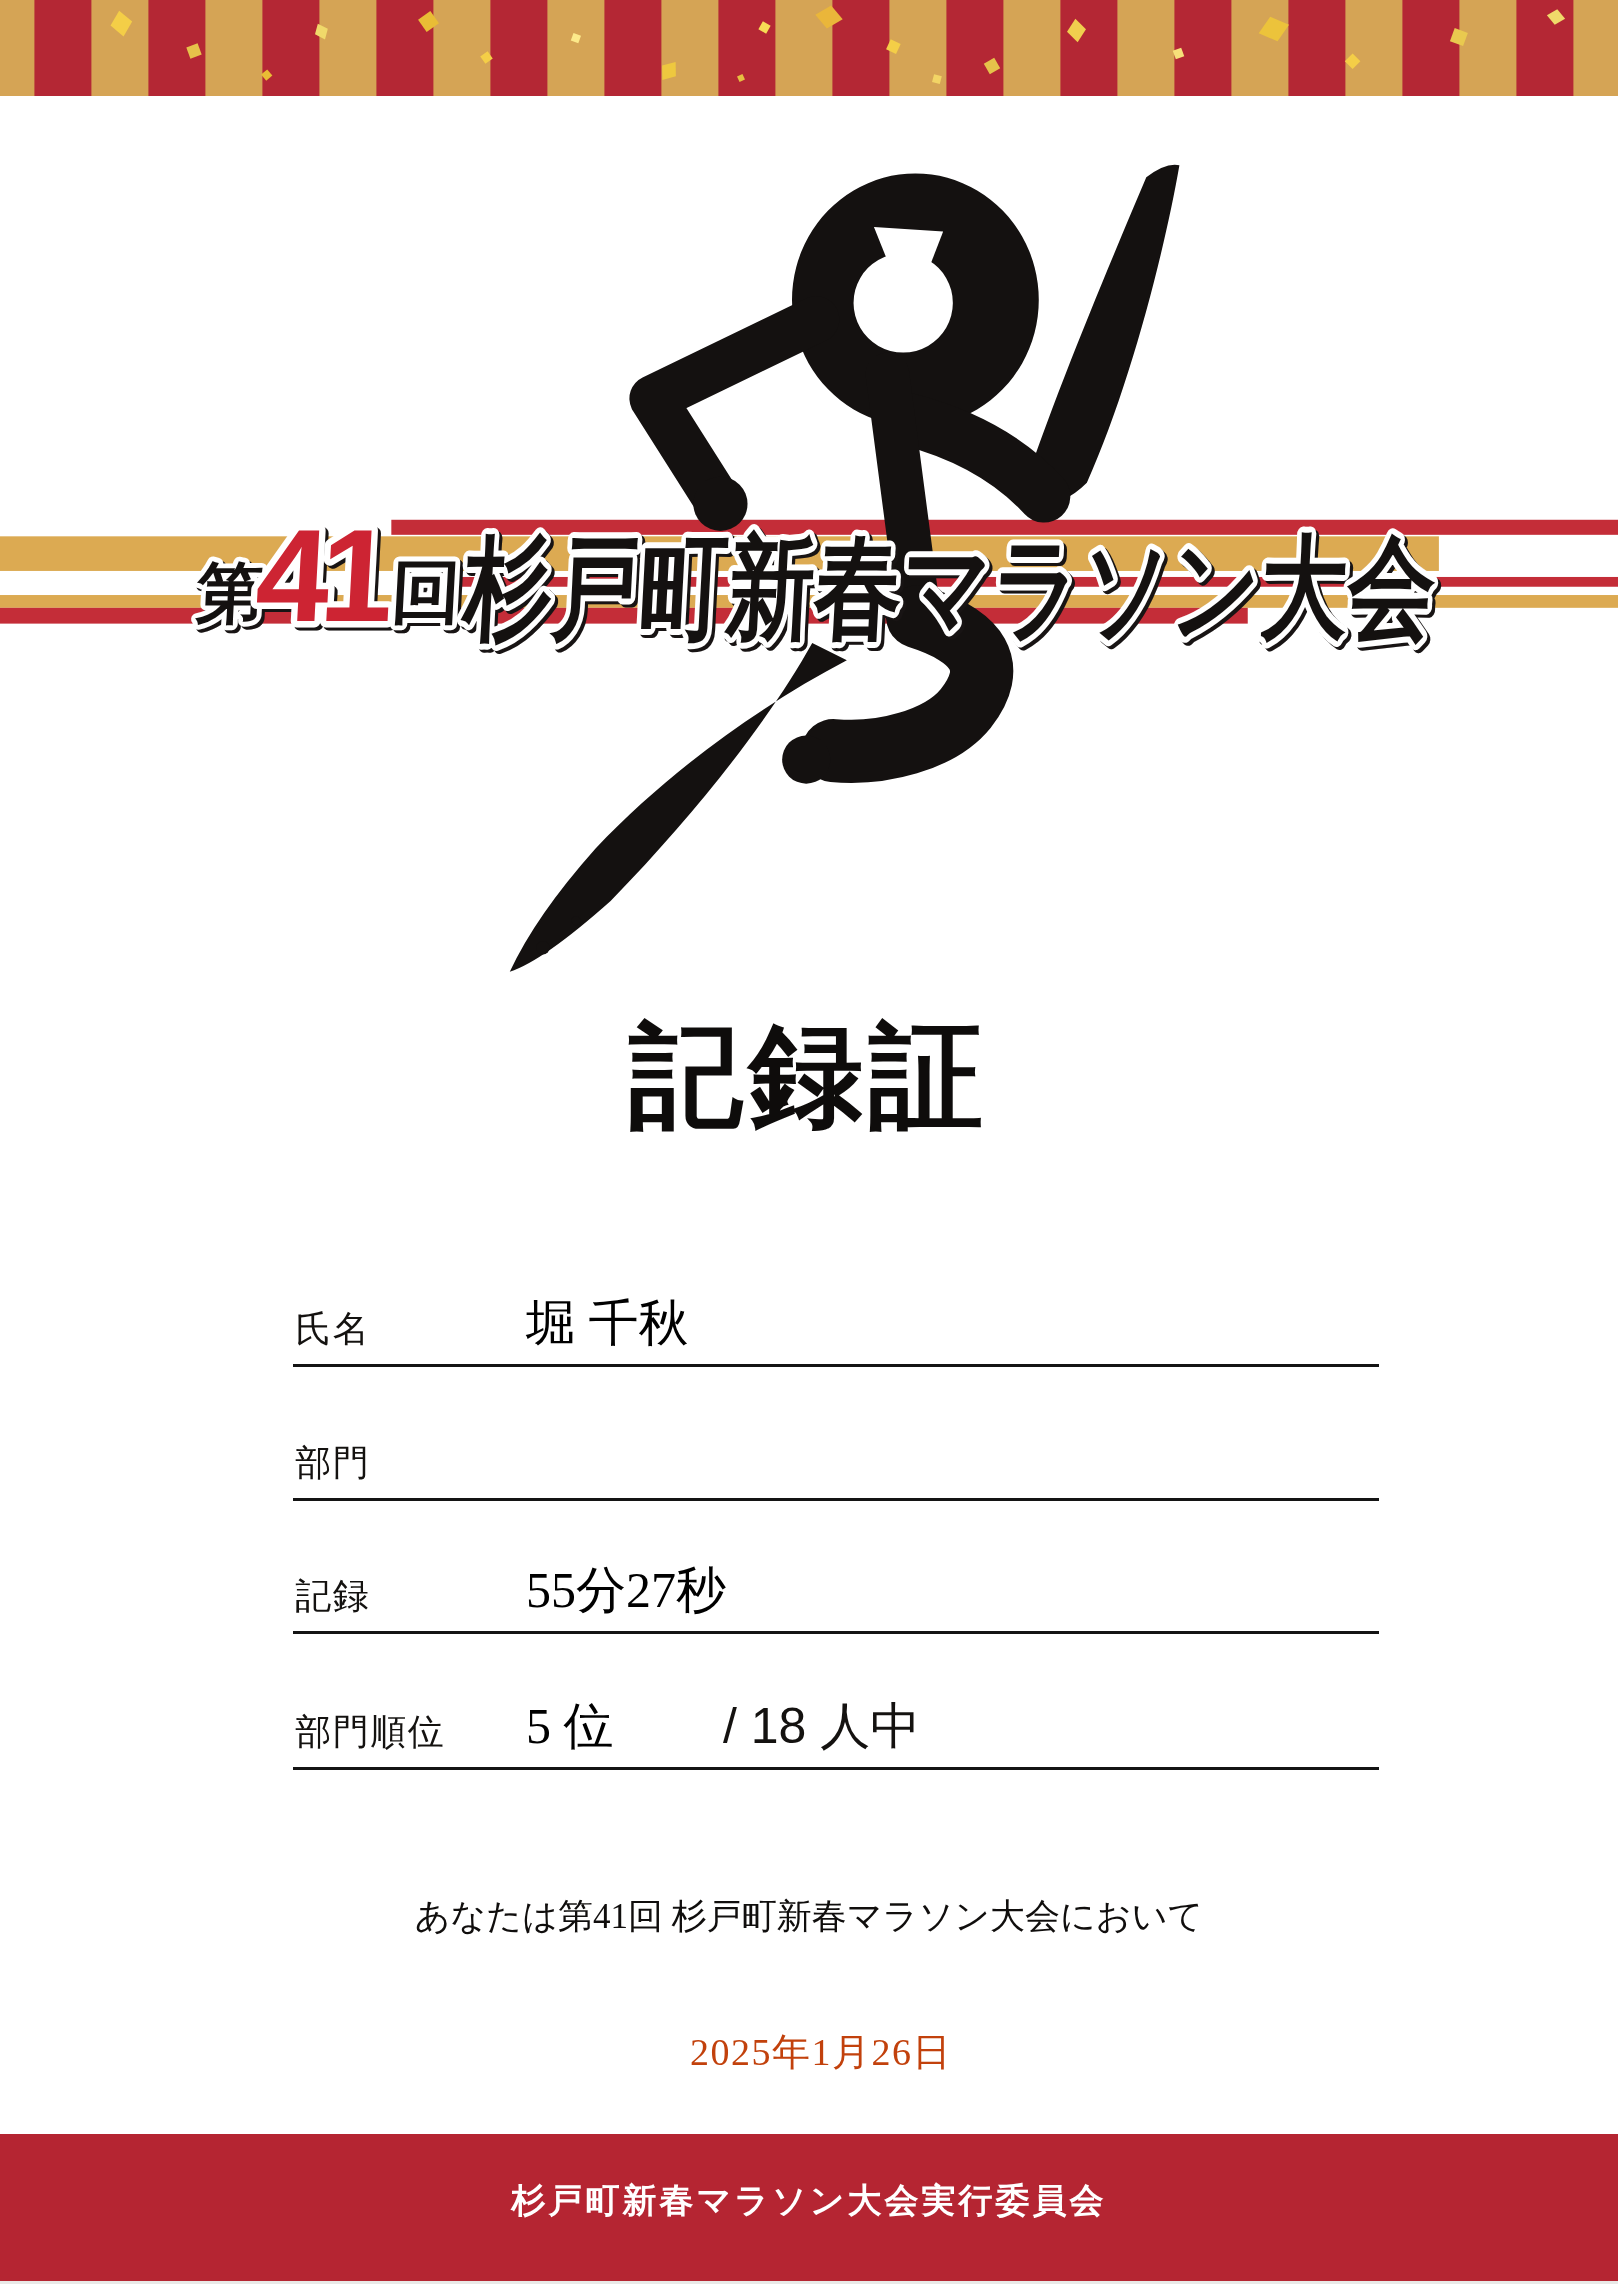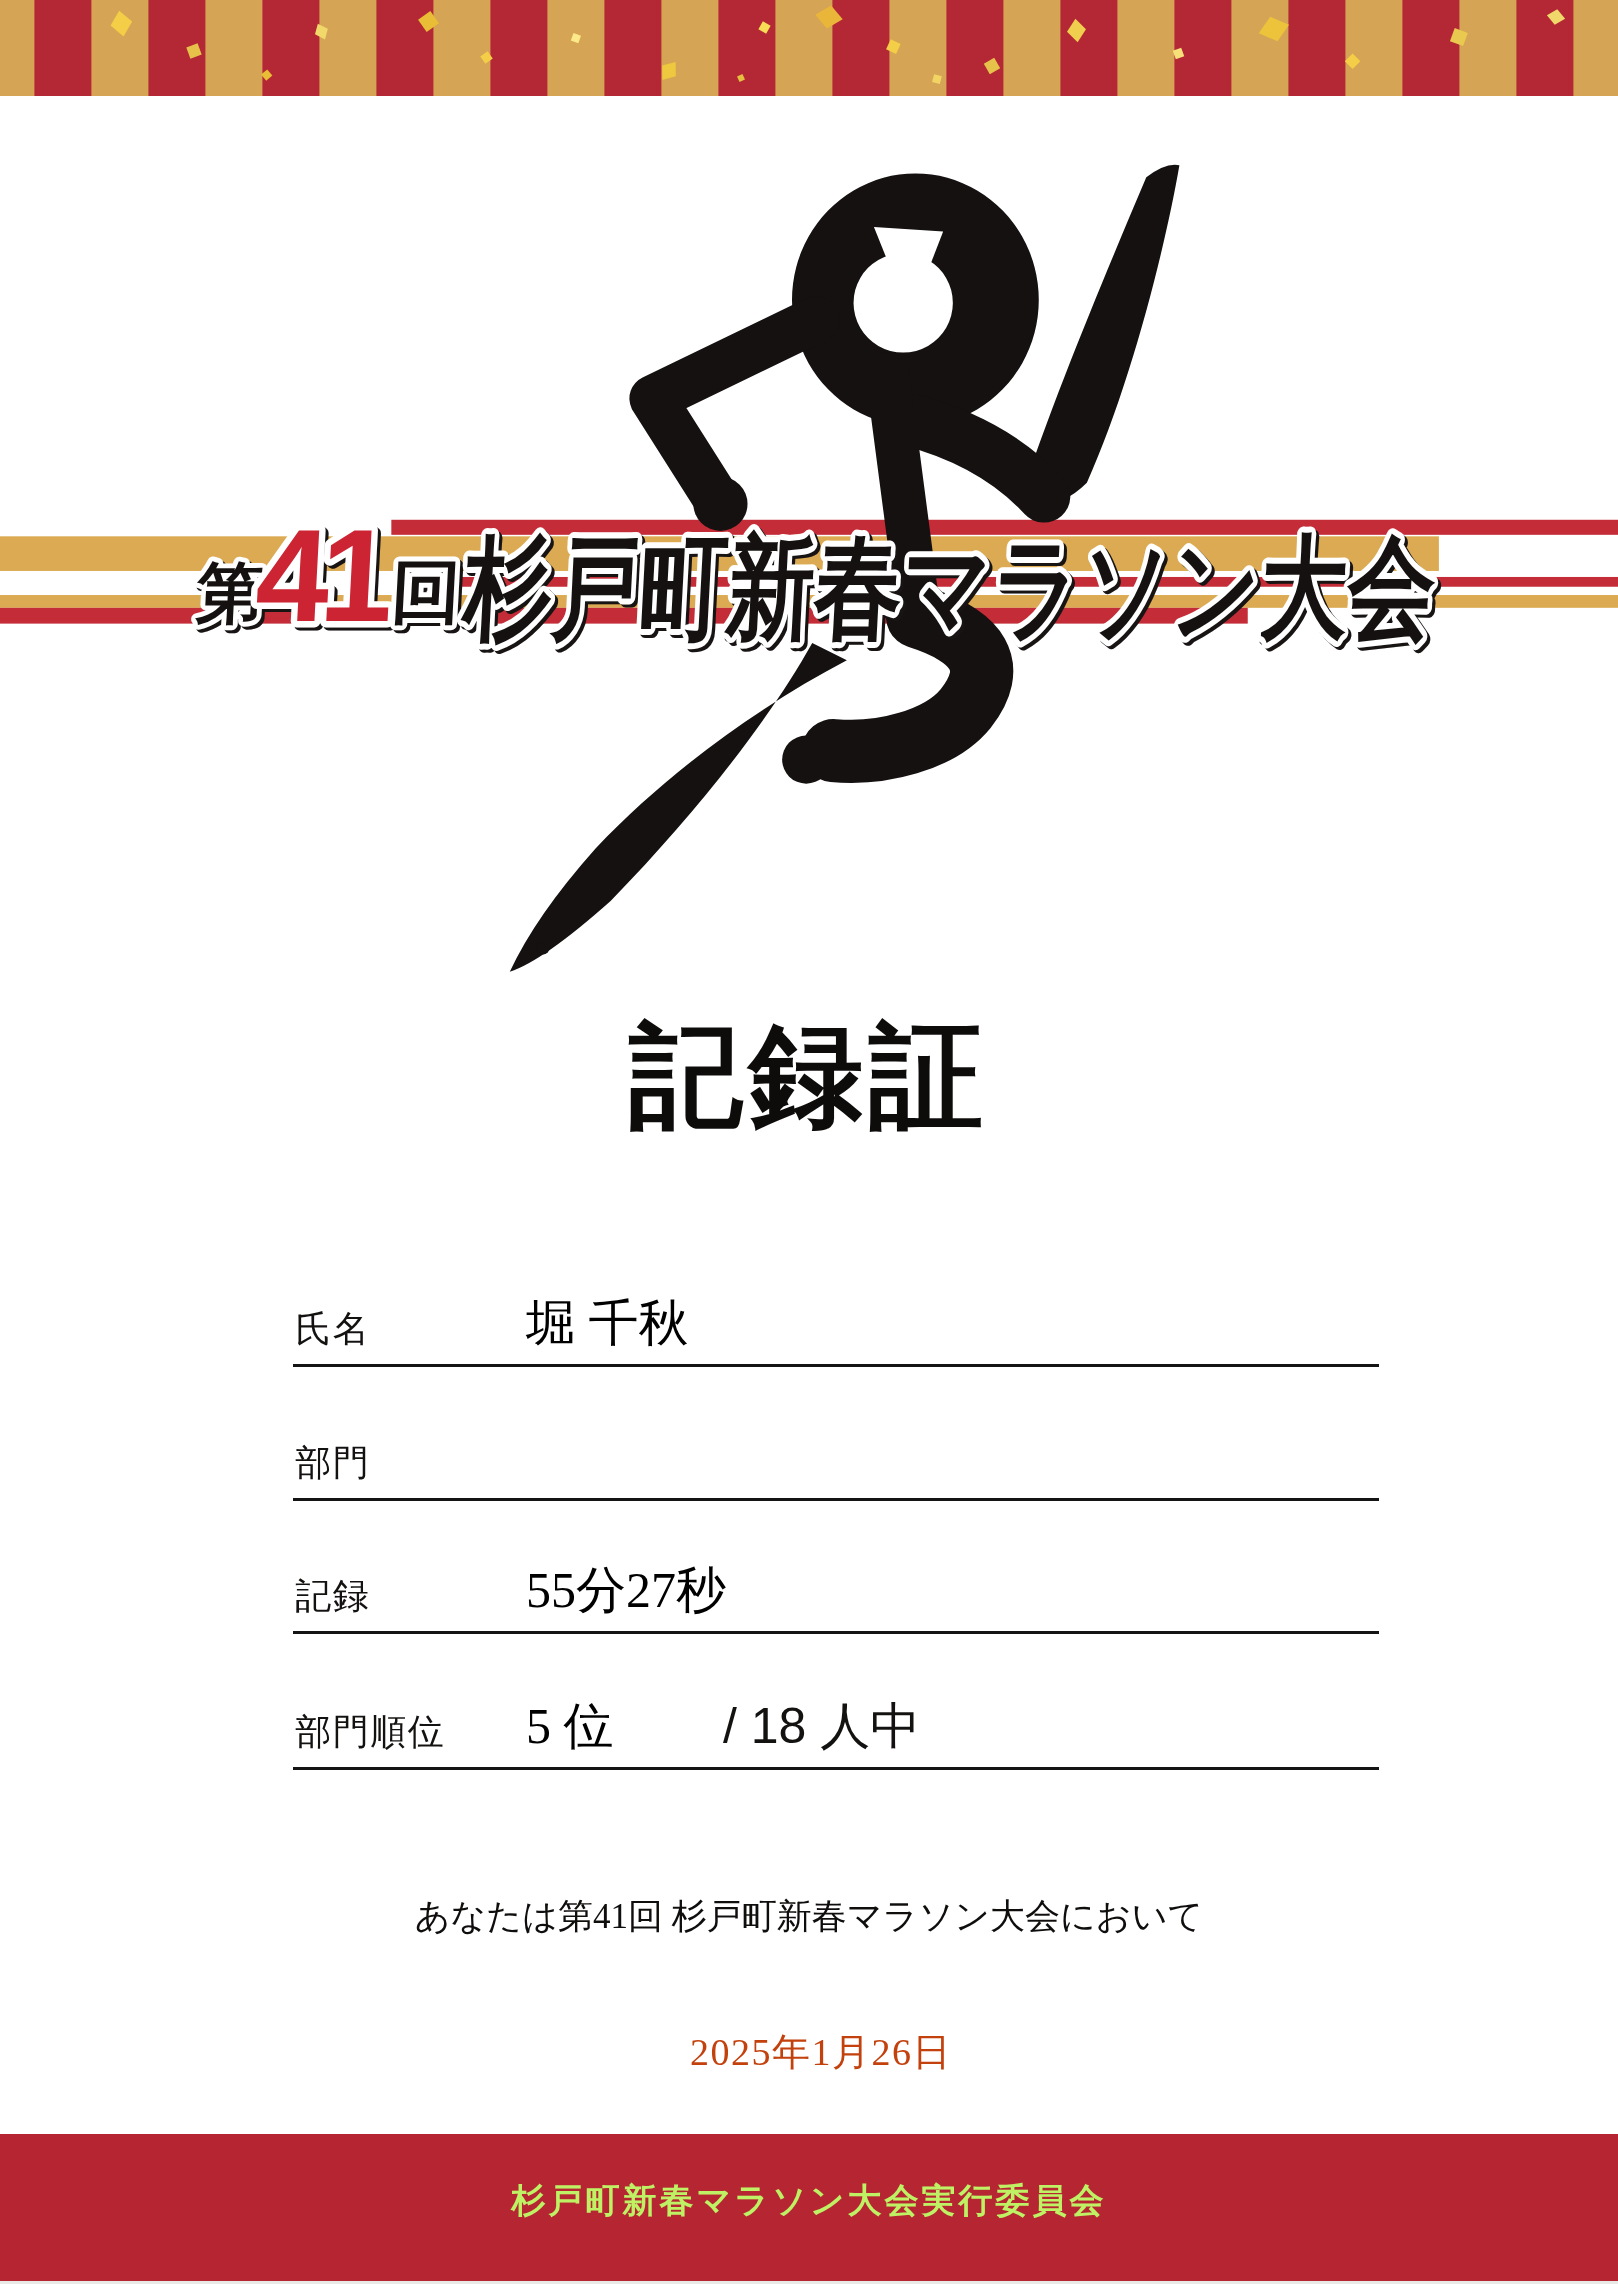--- a/index.html
+++ b/index.html
@@ -49,21 +49,21 @@
     font-family:"Liberation Serif",serif;font-size:35px;line-height:60px;color:#100e0d;
   }
   .date-line{
     position:absolute;left:12px;top:2027px;width:1618px;text-align:center;
     font-family:"Liberation Serif",serif;font-size:38px;color:#c2410c;letter-spacing:1.5px;
   }
   
   .footer-bar{position:absolute;left:0;top:2134px;width:1618px;height:151px;background:#b52532;}
   .footer-text{
     position:absolute;left:0;top:44px;width:100%;text-align:center;
-    font-family:"Liberation Serif",serif;font-weight:700;font-size:34px;color:#bef264;
+    font-family:"Liberation Serif",serif;font-weight:700;font-size:34px;color:#ffffff;
     letter-spacing:3px;
   }
   .page-edge{position:absolute;left:0;bottom:0;width:100%;height:4.5px;background:#e9e9e7;}
 </style>
 </head>
 <body>
 
 <div class="top-border">
   <i class="cf" style="left:113px;top:15px;width:16.6px;height:16.6px;background:#f4ce47;transform:rotate(40deg) skewX(10deg);"></i>
   <i class="cf" style="left:188px;top:45px;width:12px;height:12px;background:#e6c24a;transform:rotate(-20deg);"></i>

